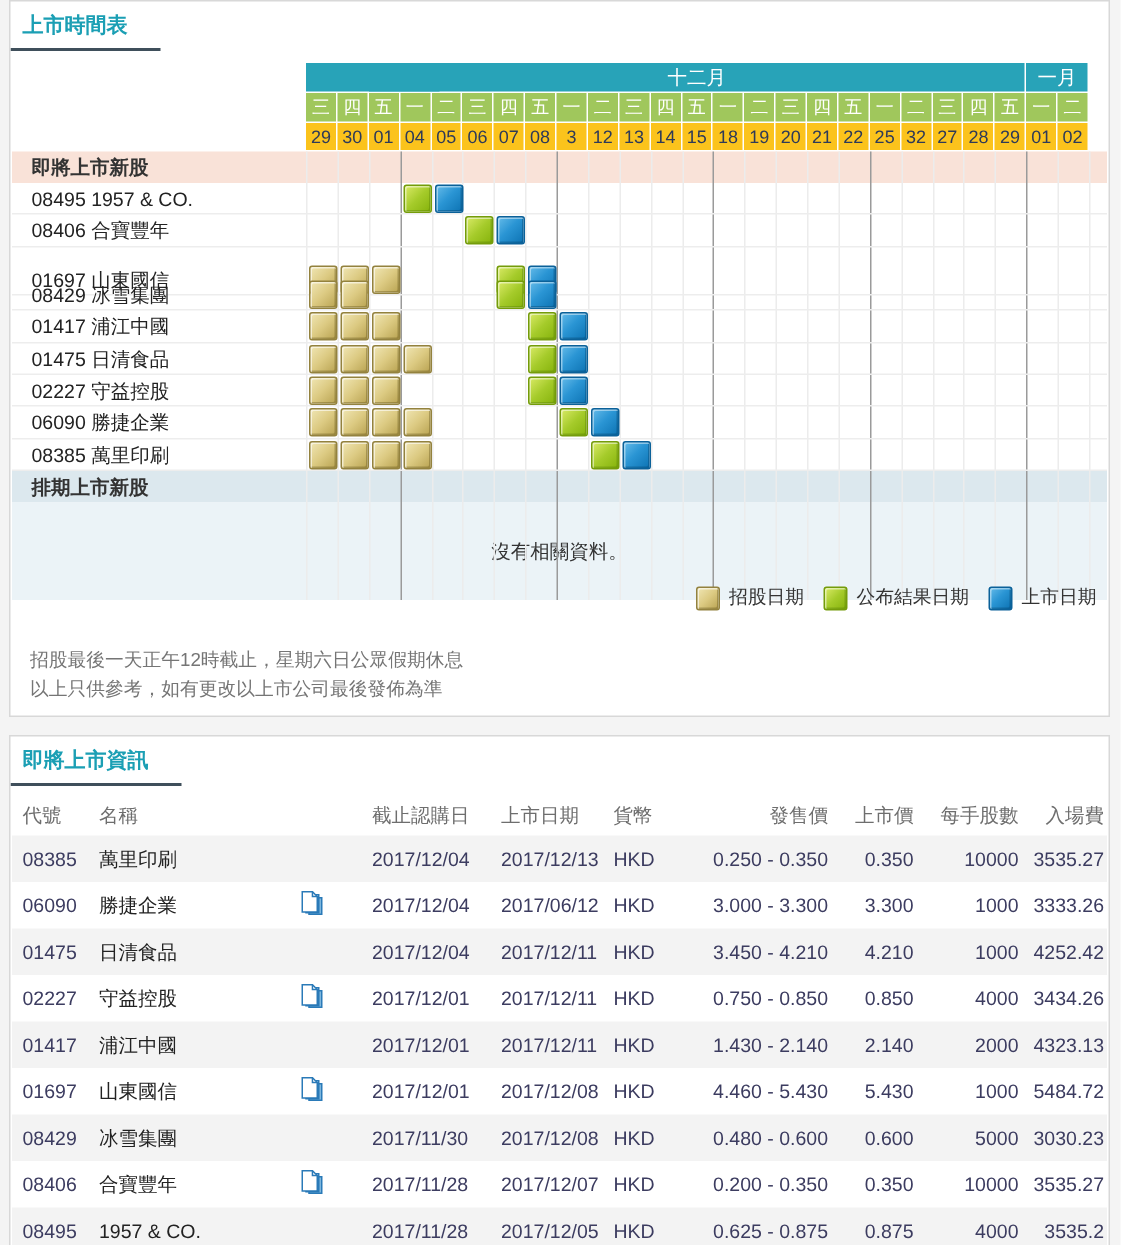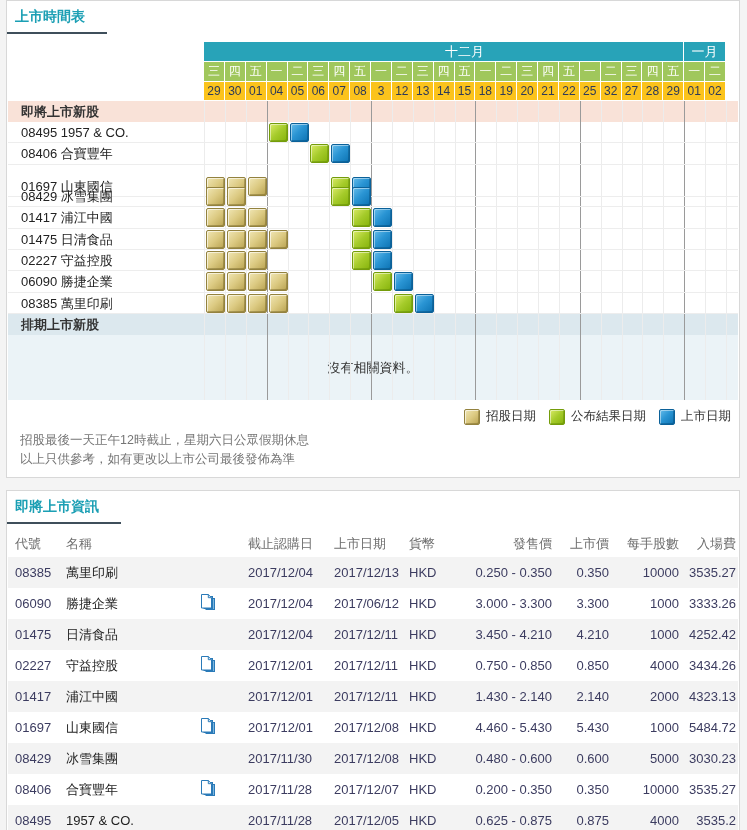--- a/index.html
+++ b/index.html
@@ -43,21 +43,21 @@
   .cell.ipo{background:linear-gradient(135deg,#f0e6b4 0%,#dcca82 50%,#b9a352 100%);
             border:1px solid #93823e;
             box-shadow:inset 1px 1px 0 rgba(255,255,255,.6), inset -1px -1px 0 rgba(90,75,20,.35);}
   .cell.result{background:linear-gradient(135deg,#d9ea66 0%,#a5cb2a 50%,#86b30c 100%);
             border:1px solid #749c0a;
             box-shadow:inset 1px 1px 0 rgba(255,255,255,.5), inset -1px -1px 0 rgba(70,110,0,.3);}
   .cell.listing{background:linear-gradient(135deg,#65bbe9 0%,#2a95d4 45%,#0d73b3 100%);
             border:1px solid #0b6199;
             box-shadow:inset 1px 1px 0 rgba(255,255,255,.45), inset -1px -1px 0 rgba(0,60,100,.35);}
   
-  .legend{position:absolute;right:8px;top:407px;display:flex;align-items:center;gap:13px;z-index:6;}
+  .legend{position:absolute;right:8px;top:389px;display:flex;align-items:center;gap:13px;z-index:6;}
   .legend .item{display:flex;align-items:center;gap:6px;font-size:12.5px;color:#333;}
   .lg-sq{width:14px;height:14px;border-radius:2px;display:inline-block;}
   .footnote{position:absolute;left:13px;font-size:12.5px;color:#757575;white-space:nowrap;z-index:6;}
   
   .thead-row,.trow{position:absolute;left:1px;right:1px;}
   .thead-row{top:39px;height:27px;}
   .trow{height:31px;}
   .trow.alt{background:#f3f3f3;}
   .t-cell{position:absolute;top:0;font-size:13px;color:#3c3c60;white-space:nowrap;overflow:hidden;box-sizing:border-box;}
   .thead-row .t-cell{color:#6e6e6e;line-height:27px;}

